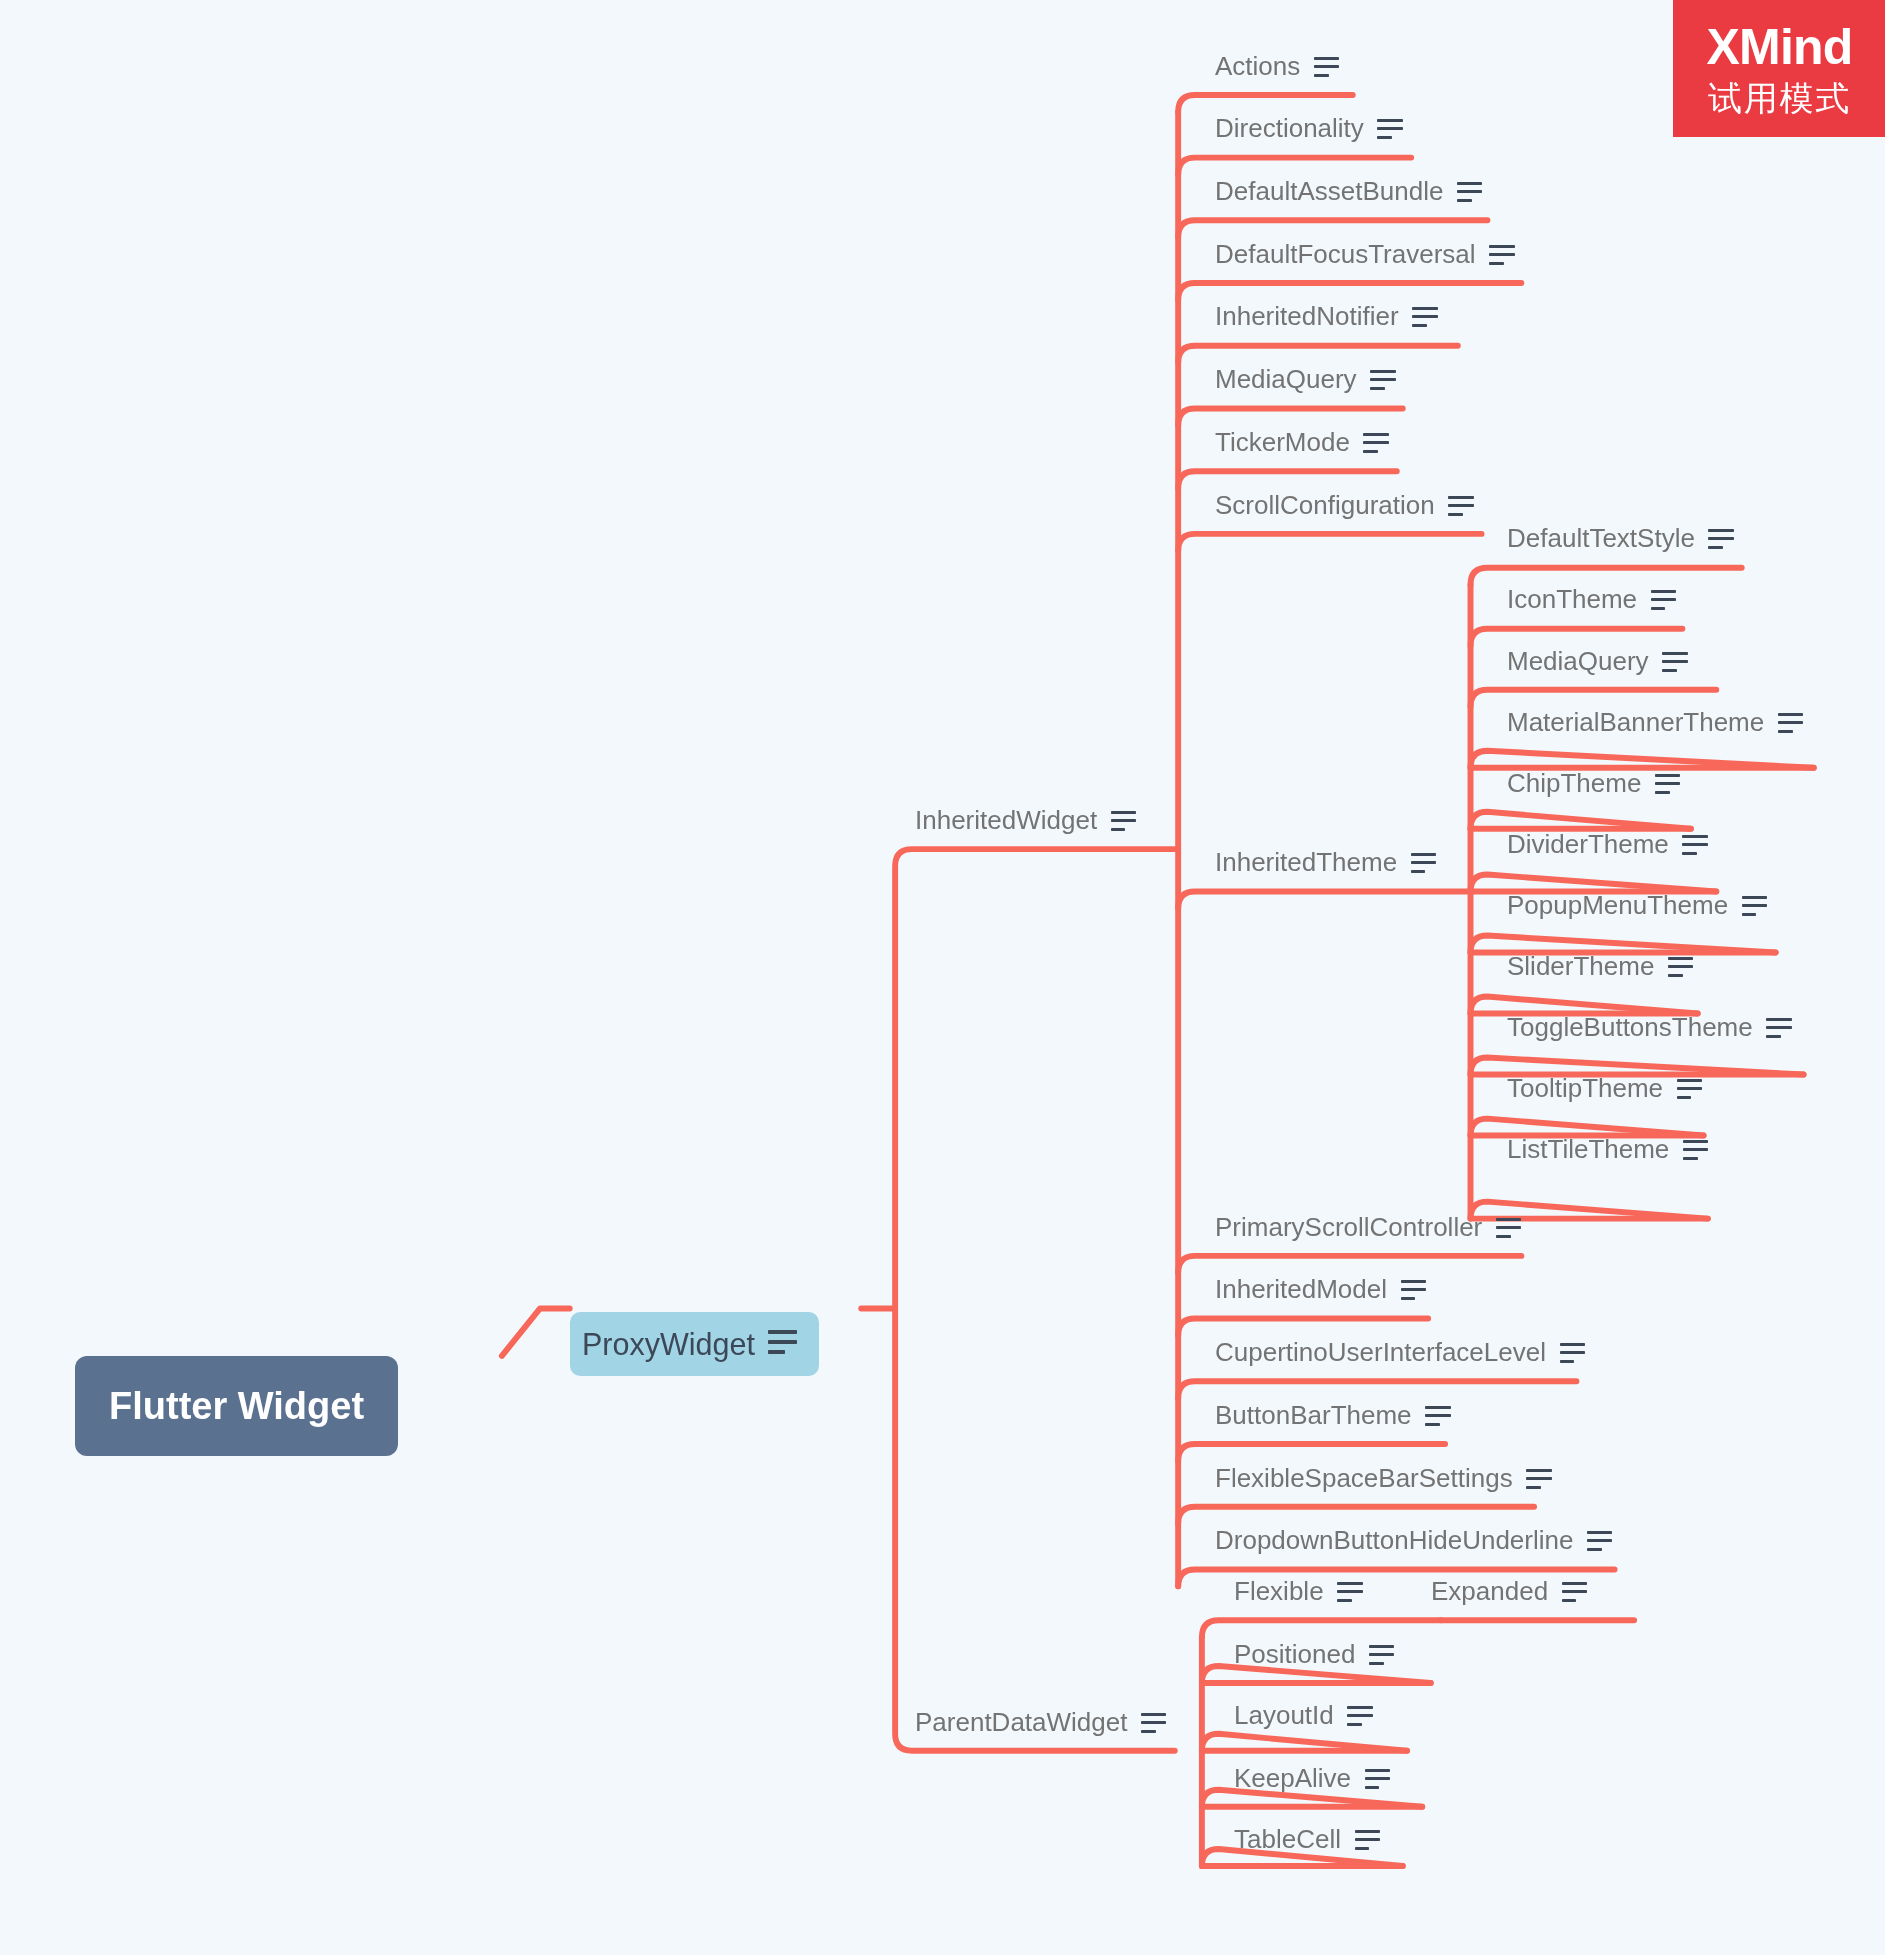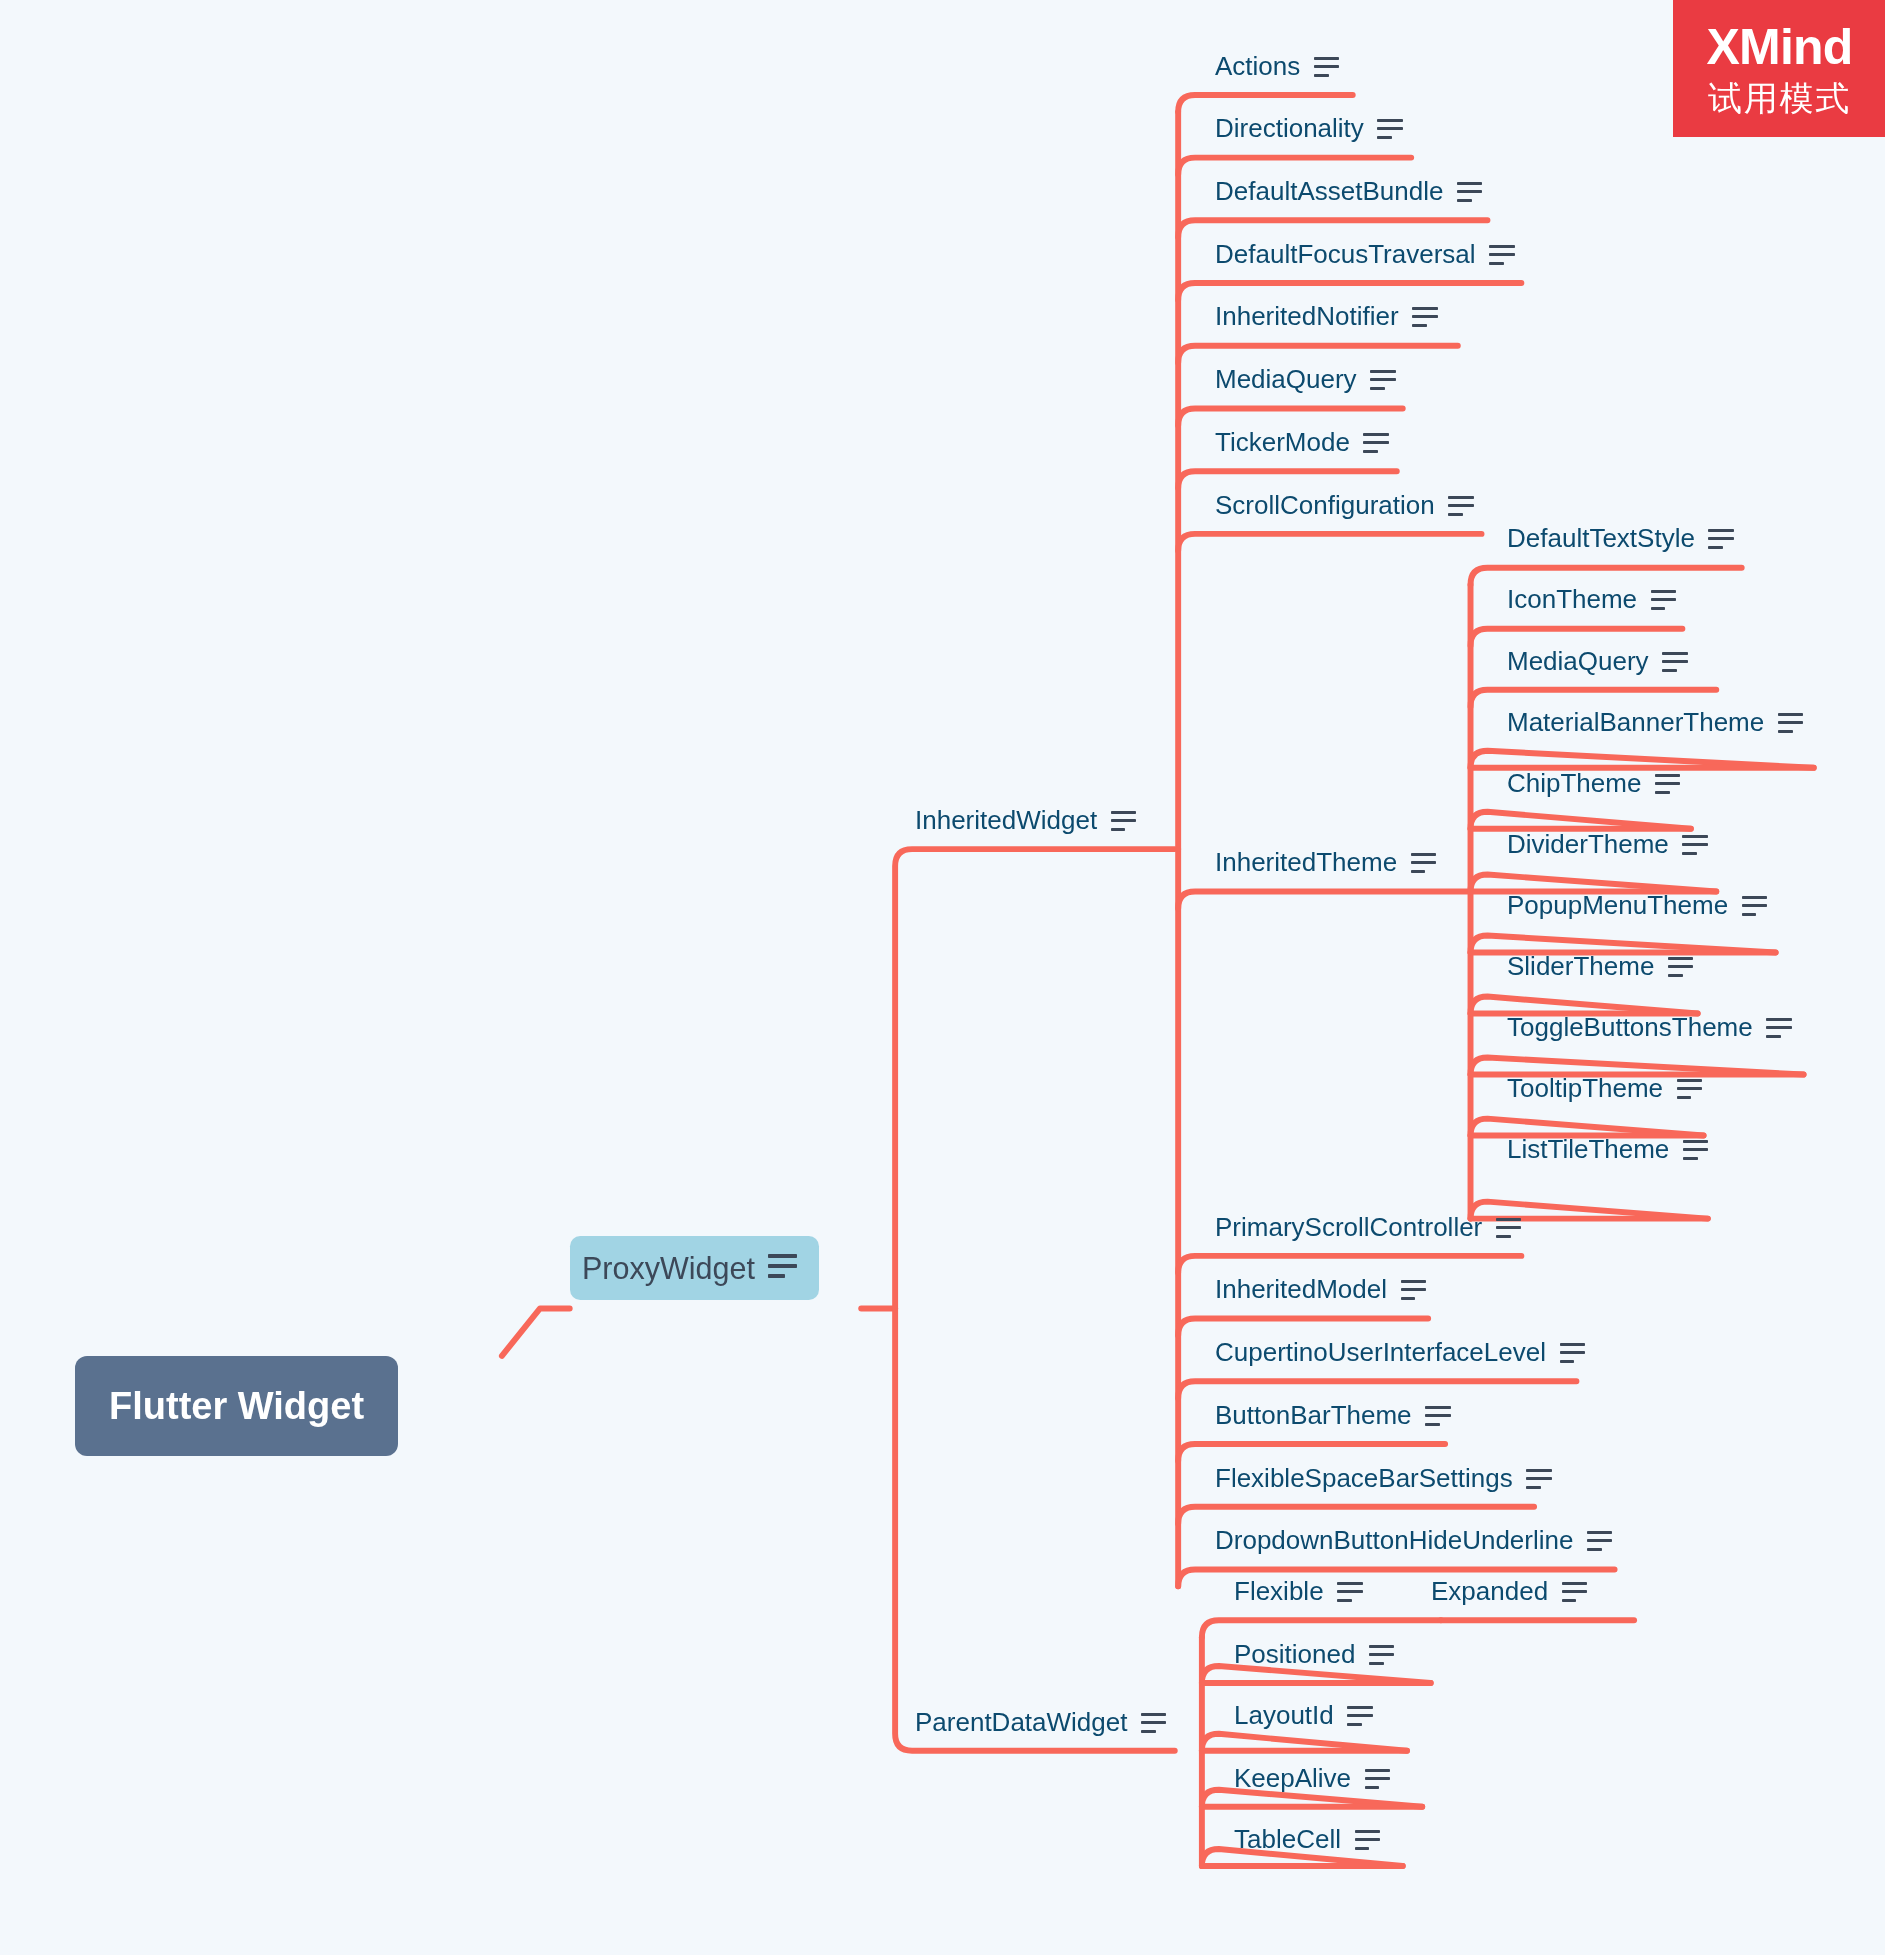--- a/index.html
+++ b/index.html
@@ -55,21 +55,21 @@
 
   
   .node {
     position: absolute;
     display: flex;
     align-items: center;
     white-space: nowrap;
     box-sizing: border-box;
   }
   .node .label {
-    color: #0c4a6e;
+    color: #737373;
     font-size: 26px;
     line-height: 1;
   }
 
   
   .node.root {
     background: #5A718F;
     border-radius: 12px;
     padding: 0 34px;
     height: 100px;
@@ -193,21 +193,21 @@
 
   <div class="watermark">
     <div class="wm-top">XMind</div>
     <div class="wm-bot">试用模式</div>
   </div>
 
   <div class="node root" style="left:75px; top:1356px;">
     <span class="label">Flutter Widget</span>
   </div>
 
-  <div class="node boxed" style="left:570px; top:1236px;padding-left:12px;">
+  <div class="node boxed" style="left:570px; top:1312px;padding-left:12px;">
     <span class="label">ProxyWidget</span>
     <span class="notes-icon big">
         <i></i>
         <i></i>
         <i></i>
       </span>
   </div>
 
   <div class="node branch" style="left:915px; top:807px;">
     <span class="label">InheritedWidget</span>

